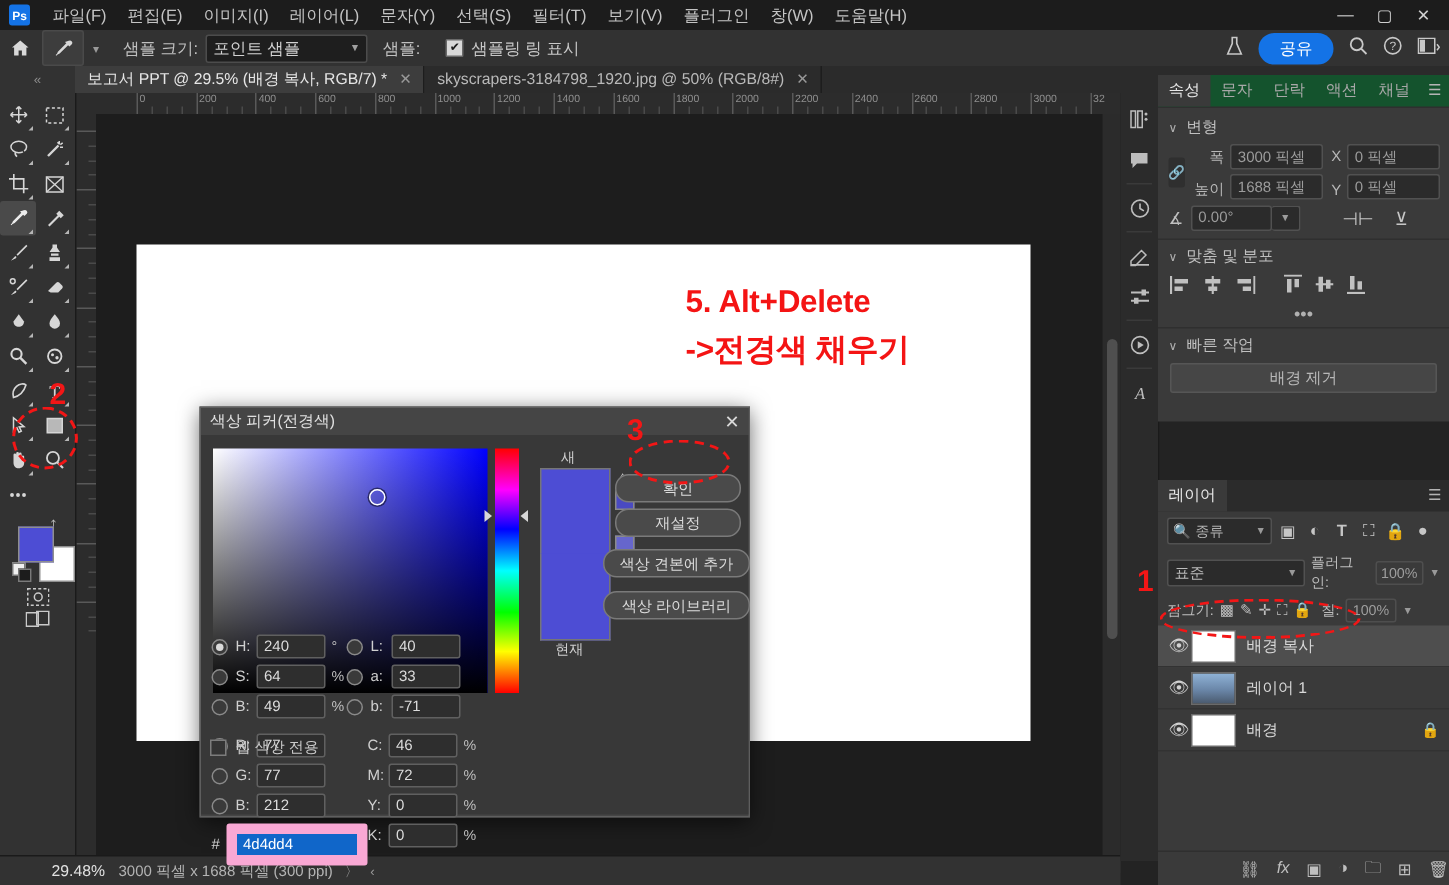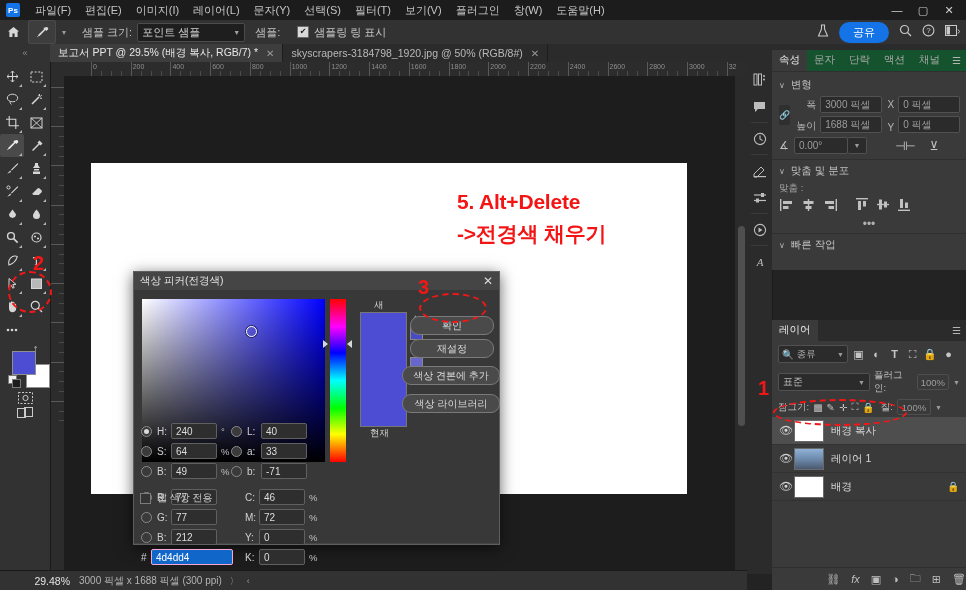--- a/index.html
+++ b/index.html
@@ -130,21 +130,21 @@
   .nc-lab{position:absolute;font-size:9.5px;color:#cfcfcf;}
   .warn{position:absolute;color:#d6d6d6;font-size:9px;}
   .mini-sw{position:absolute;width:11px;height:11px;border:1px solid #8a8a8a;}
   .dbtn{position:absolute;left:276px;width:82px;height:17px;border:1px solid #7a7a7a;border-radius:9px;background:#4a4a4a;color:#dcdcdc;font-size:10px;display:flex;align-items:center;justify-content:center;}
   .frow{position:absolute;display:flex;align-items:center;}
   .radio{width:9px;height:9px;border:1px solid #8a8a8a;border-radius:50%;margin-right:5px;background:#3a3a3a;flex:none;position:relative;}
   .radio.on::after{content:"";position:absolute;left:2px;top:2px;width:5px;height:5px;border-radius:50%;background:#dadada;}
   .flab{font-size:10px;color:#d0d0d0;width:14px;}
   .finp{background:#2e2e2e;border:1px solid #606060;border-radius:2px;height:14px;width:36px;display:flex;align-items:center;padding:0 4px;color:#dcdcdc;font-size:10px;}
   .funit{font-size:9.5px;color:#c0c0c0;margin-left:4px;}
-  .hexinp{background:#1066c9;border:1px solid #f9a8d4;border-radius:2px;height:14px;width:72px;display:flex;align-items:center;padding:0 4px;color:#ffffff;font-size:10px;}
+  .hexinp{background:#1066c9;border:7px solid #f9a8d4;border-radius:2px;height:14px;width:72px;display:flex;align-items:center;padding:0 4px;color:#ffffff;font-size:10px;}
   .webonly{position:absolute;left:140px;top:491px;display:flex;align-items:center;font-size:10px;color:#cacaca;}
   .wcbox{width:9px;height:9px;border:1px solid #7c7c7c;background:#343434;margin-right:6px;}
 
   
   .redcirc{position:absolute;border:2px dashed #f31616;border-radius:50%;pointer-events:none;}
   .rednum{position:absolute;color:#f31616;font-weight:bold;font-size:20px;line-height:1;}
 </style>
 </head>
 <body>
 
@@ -636,21 +636,20 @@
         <span class="field" style="width:44px">0.00°</span>
         <span class="field" style="width:10px;justify-content:center;border-left:none;font-size:7px">▼</span>
         <span style="margin-left:28px;color:#c6c6c6;font-size:12px">⊣⊢</span>
         <span style="margin-left:14px;color:#c6c6c6;font-size:12px">⊻</span>
       </div>
       <div style="height:1px;background:#2f2f2f"></div>
       <div class="sect">
         <span class="caret">∨</span>
         <span>맞춤 및 분포</span>
       </div>
-      <div style="padding:2px 7px 0;font-size:9.5px;color:#a2a2a2">맞춤 :</div>
       <div class="alignrow">
         <span>
           <svg width="13" height="12" viewBox="0 0 13 12">
               <rect x="0" y="0" width="1.4" height="12" fill="#c0c0c0"></rect>
               <rect x="3" y="2" width="9" height="3" fill="#c0c0c0"></rect>
               <rect x="3" y="7" width="5.5" height="3" fill="#c0c0c0"></rect>
             </svg>
         </span>
         <span>
           <svg width="13" height="12" viewBox="0 0 13 12">
@@ -687,20 +686,21 @@
               <rect x="7" y="4.5" width="3" height="5.5" fill="#c0c0c0"></rect>
             </svg>
         </span>
       </div>
       <div style="text-align:center;color:#b0b0b0;font-size:12px;padding-bottom:2px">•••</div>
       <div style="height:1px;background:#2f2f2f"></div>
       <div class="sect">
         <span class="caret">∨</span>
         <span>빠른 작업</span>
       </div>
+      <div class="qbtn">배경 제거</div>
       <div style="height:16px"></div>
     </div>
   </div>
 
   <div class="lpanel">
     <div class="ptabs" style="background:#2b2b2b">
       <div class="ptab active">레이어</div>
       <div class="pmenu">☰</div>
     </div>
     <div class="lfilter">

